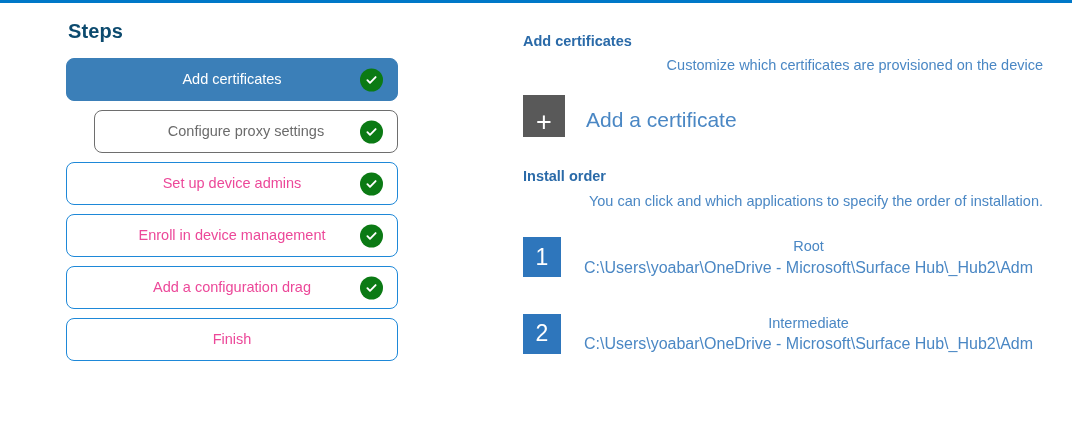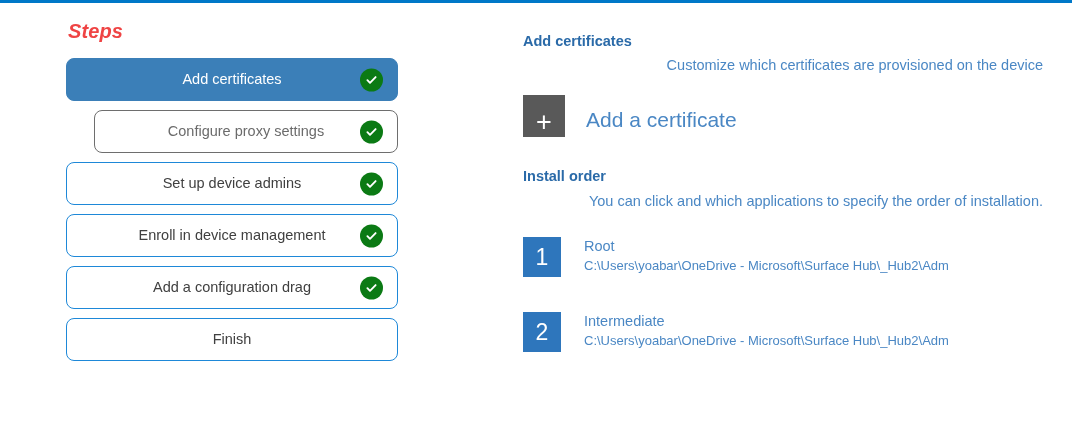--- a/index.html
+++ b/index.html
@@ -36,45 +36,44 @@
   
   .steps-panel {
     position: absolute;
     left: 66px;
     top: 17px;
     width: 332px;
   }
   .steps-title {
     font-size: 20px;
     font-weight: bold;
-    color: #ef4444;
+    color: #0c4a6e;
     letter-spacing: .1px;
     margin: 0 0 15px 2px;
-    font-style: italic;
   }
   .step-list {
     display: flex;
     flex-direction: column;
     gap: 9px;
   }
   .step {
     position: relative;
     box-sizing: border-box;
     height: 43px;
     border-radius: 8px;
     border: 1px solid #1e88d8;
     background: #ffffff;
     display: flex;
     align-items: center;
     justify-content: center;
     cursor: pointer;
   }
   .step-label {
     font-size: 14.5px;
-    color: #404040;
+    color: #ec4899;
     text-align: center;
     line-height: 1;
   }
   
   .step.is-active {
     background: #3b7fb8;
     border-color: #3b7fb8;
   }
   .step.is-active .step-label {
     color: #ffffff;
@@ -183,28 +182,29 @@
     align-items: center;
     justify-content: center;
     flex: 0 0 auto;
     line-height: 1;
   }
   .order-text {
     margin-left: 23px;
     display: flex;
     flex-direction: column;
     justify-content: center;
+    align-items: center;
   }
   .order-name {
     font-size: 14.5px;
     color: #4a87c4;
     line-height: 1.35;
   }
   .order-path {
-    font-size: 13px;
+    font-size: 16px;
     color: #4a87c4;
     line-height: 1.35;
     white-space: nowrap;
   }
 </style>
 </head>
 <body>
 
 <div class="top-bar"></div>
 

